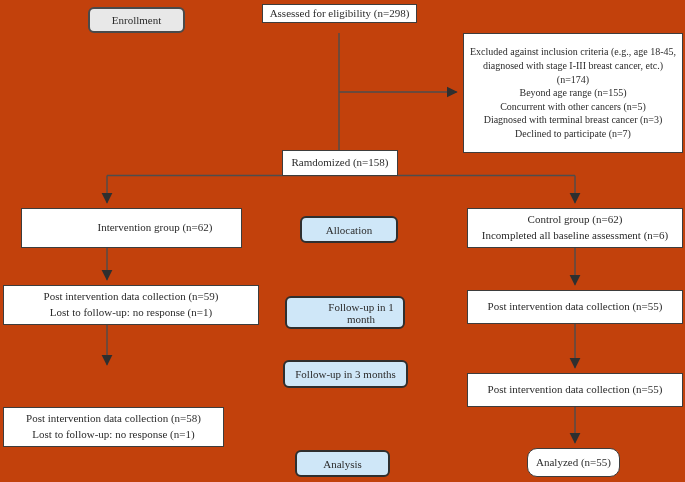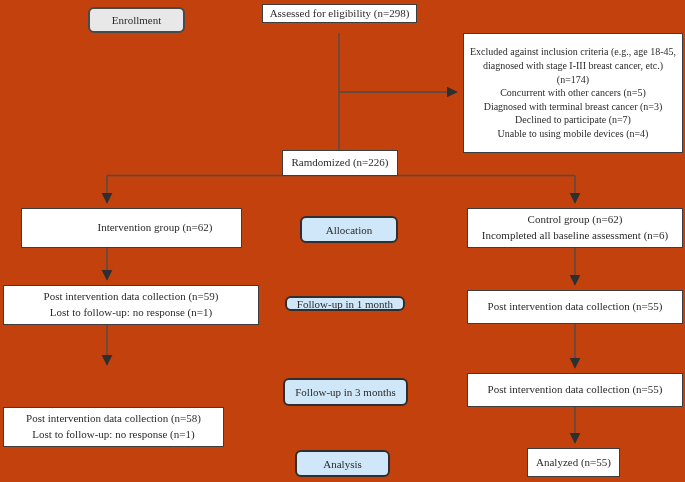--- a/index.html
+++ b/index.html
@@ -68,39 +68,39 @@
       <line x1="575" y1="248" x2="575" y2="285" marker-end="url(#arr)"></line>
       <line x1="575" y1="324" x2="575" y2="368" marker-end="url(#arr)"></line>
       <line x1="575" y1="407" x2="575" y2="443" marker-end="url(#arr)"></line>
     </g>
   </svg>
 
   <div class="stage gray" style="left:88px; top:7px; width:97px; height:26px;">Enrollment</div>
 
   <div class="stage blue" style="left:300px; top:216px; width:98px; height:27px;">Allocation</div>
 
-  <div class="stage blue" style="left:285px; top:296px; width:120px; height:15px;">Follow-up in 1 month</div>
+  <div class="stage blue" style="left:285px; top:296px; width:120px; height:33px;padding-left:32px;">Follow-up in 1 month</div>
 
-  <div class="stage blue" style="left:283px; top:378px; width:125px; height:28px;">Follow-up in 3 months</div>
+  <div class="stage blue" style="left:283px; top:360px; width:125px; height:28px;">Follow-up in 3 months</div>
 
   <div class="stage blue" style="left:295px; top:450px; width:95px; height:27px;">Analysis</div>
 
   <div class="box" style="left:262px; top:4px; width:155px; height:19px;">Assessed for eligibility (n=298)</div>
 
   <div class="box" style="left:463px; top:33px; width:220px; height:120px;">
     <div class="excluded-text">
       <div>Excluded against inclusion criteria (e.g., age 18-45, diagnosed with stage I-III breast cancer, etc.) (n=174)</div>
+      <div>Beyond age range (n=155)</div>
       <div>Concurrent with other cancers (n=5)</div>
       <div>Diagnosed with terminal breast cancer (n=3)</div>
       <div>Declined to participate (n=7)</div>
-      <div>Unable to using mobile devices (n=4)</div>
     </div>
   </div>
 
-  <div class="box" style="left:282px; top:150px; width:116px; height:26px;">Ramdomized (n=226)</div>
+  <div class="box" style="left:282px; top:150px; width:116px; height:26px;">Ramdomized (n=158)</div>
 
   <div class="box" style="left:21px; top:208px; width:221px; height:40px;padding-left:47px;">
     <div>Intervention group (n=62)</div>
   </div>
 
   <div class="box" style="left:467px; top:208px; width:216px; height:40px;">
     <div>Control group (n=62)</div>
     <div>Incompleted all baseline assessment (n=6)</div>
   </div>
 
@@ -112,15 +112,15 @@
   <div class="box" style="left:467px; top:290px; width:216px; height:34px;">Post intervention data collection (n=55)</div>
 
   <div class="box" style="left:3px; top:370px; width:221px; height:40px;margin-top:37px;">
     <div>Post intervention data collection (n=58)</div>
     <div>Lost to follow-up: no response (n=1)</div>
   </div>
 
   <div class="box" style="left:467px; top:373px; width:216px; height:34px;">Post intervention data collection (n=55)</div>
 
 
-  <div class="box" style="left:527px; top:448px; width:93px; height:29px;">Analyzed (n=55)</div>
+  <div class="box" style="left:527px; top:448px; width:93px; height:29px;border-radius:10px;">Analyzed (n=55)</div>
 
 </div>
 
 </body></html>

